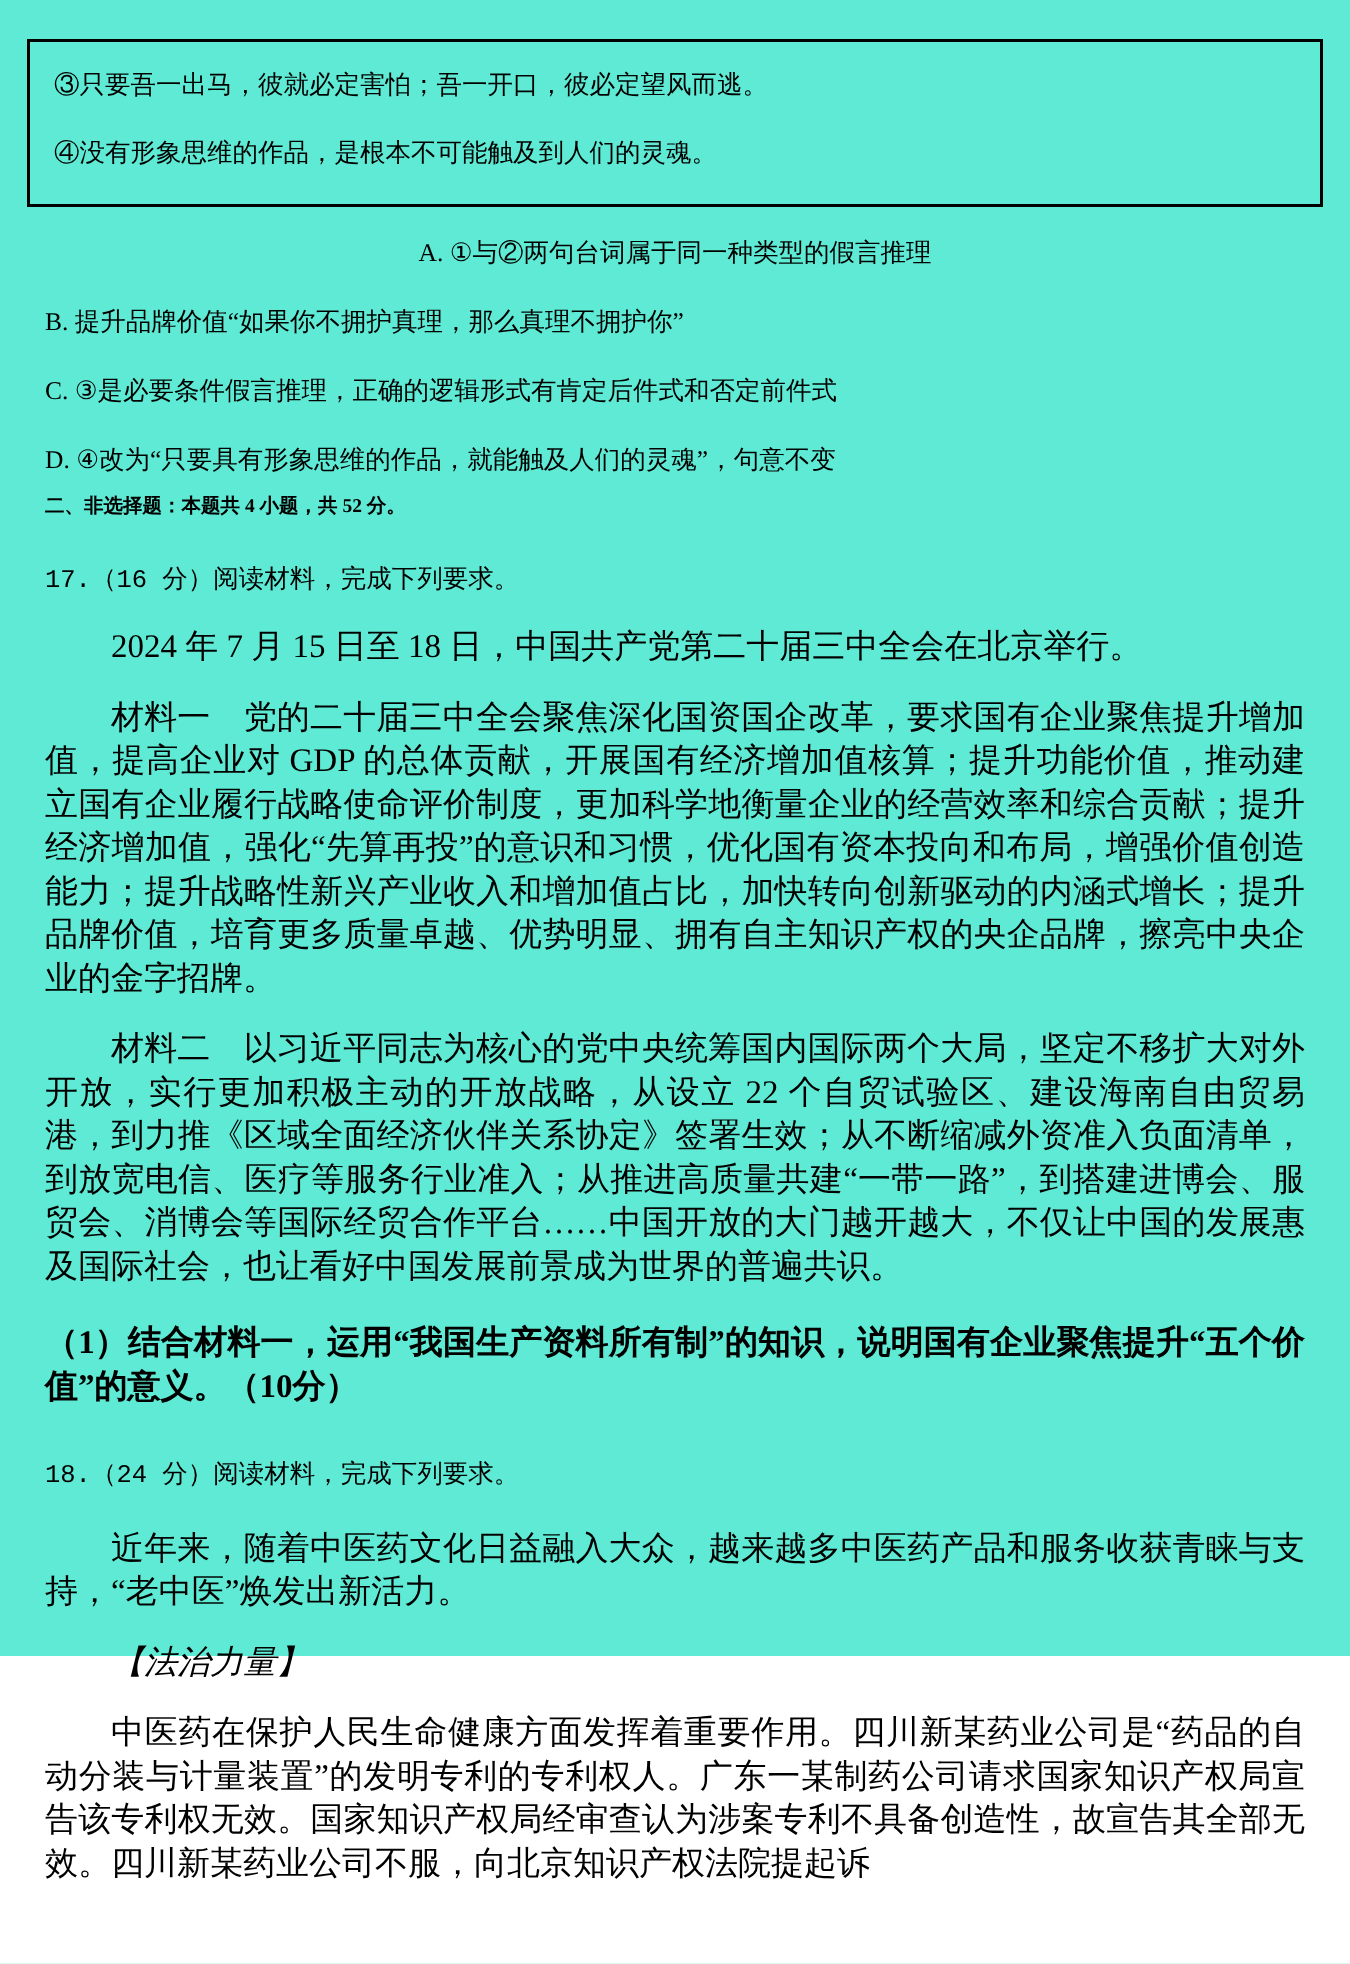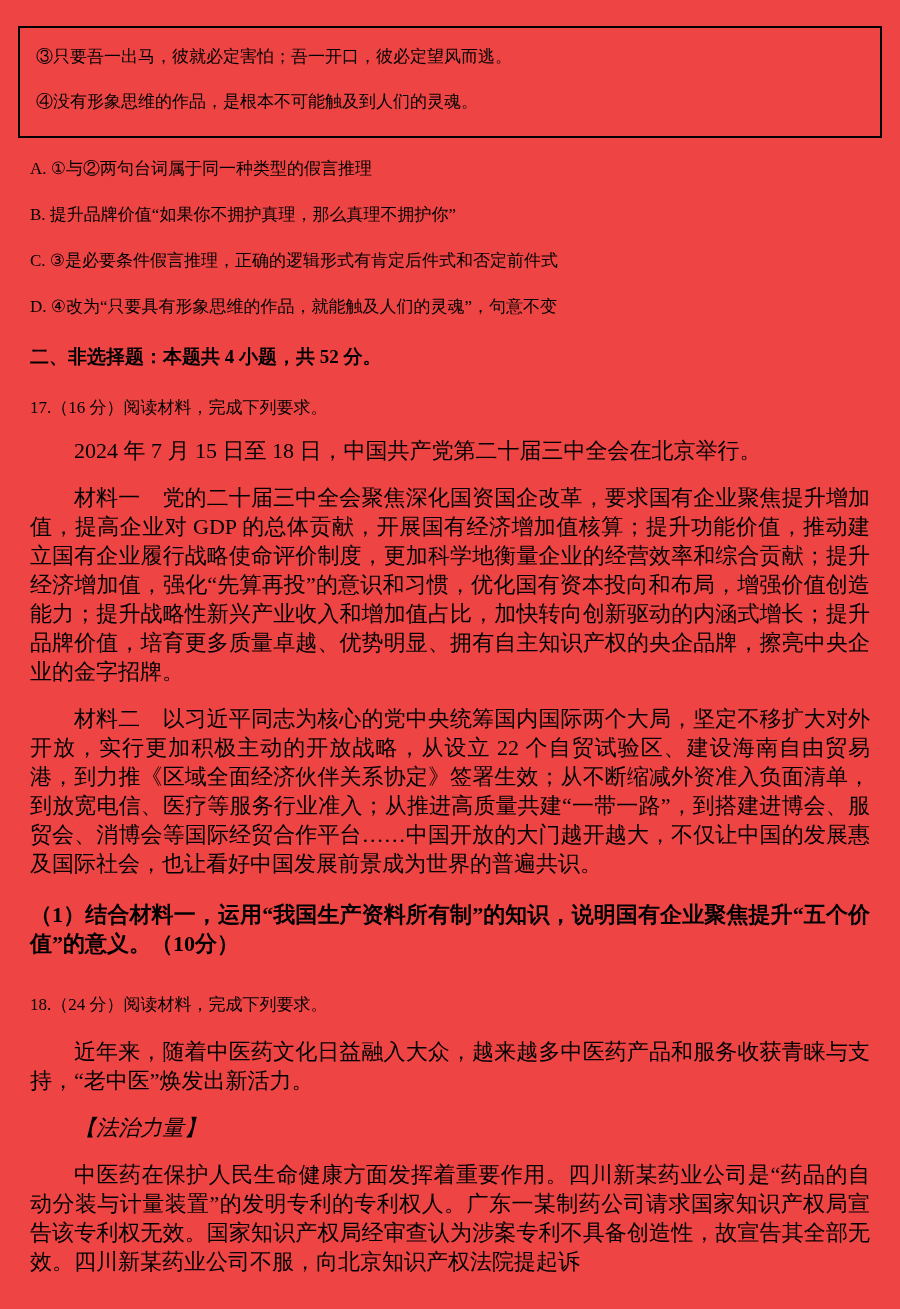--- a/index.html
+++ b/index.html
@@ -11,53 +11,53 @@
     width: 900px;
     height: 1309px;
     overflow: hidden;
     font-family: "Liberation Serif", "DejaVu Serif", serif;
     color: #000000;
     box-sizing: border-box;
   }
   .page {
     box-sizing: border-box;
     width: 900px;
-    height: 1309px;
+    height: 1104px;
     padding: 26px 30px 0 30px;
-    background: #ef4444;
+    background: #5eead4;
   }
   .stem-box {
     border: 2px solid #000000;
     margin: 0 -12px 0 -12px;
     padding: 6px 16px 12px 16px;
   }
   .stem-box p {
     margin: 0;
     padding: 8px 0 8px 0;
     font-size: 17px;
     line-height: 29px;
   }
   p { margin: 0; }
   .option {
     font-size: 17px;
     line-height: 29px;
     margin-top: 17px;
   }
-  .option:first-of-type { margin-top: 16px; }
+  .option:first-of-type { margin-top: 16px; text-align: center; }
   .section-heading {
-    font-size: 19px;
+    font-size: 13px;
     font-weight: bold;
     line-height: 32px;
-    margin-top: 20px;
     font-family: Liberation Serif, serif;
   }
   .stem-line {
     font-size: 17px;
     line-height: 29px;
     margin-top: 20px;
+    font-family: Liberation Mono, monospace;
   }
   .q18-stem { margin-top: 32px; }
   .body-para {
     font-size: 22px;
     line-height: 29px;
     text-align: justify;
     margin-top: 14px;
   }
   .indent { text-indent: 2em; }
   .material { margin-top: 18px; }

